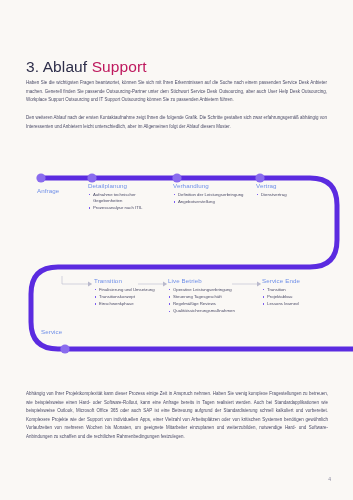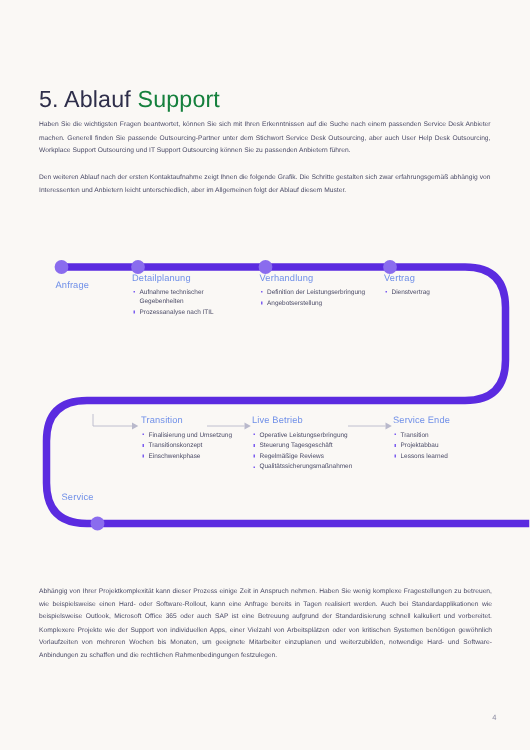--- a/index.html
+++ b/index.html
@@ -28,21 +28,21 @@
     position: absolute;
     left: 26px;
     top: 48px;
     font-size: 15.5px;
     font-weight: 400;
     letter-spacing: 0.1px;
     color: #2e2e4a;
     white-space: nowrap;
   }
   .heading .accent {
-    color: #15803d;
+    color: #be185d;
   }
 
   
   .para {
     position: absolute;
     left: 26px;
     width: 301px;
     font-size: 4.45px;
     line-height: 8.1px;
     color: #4a4a66;
@@ -138,21 +138,21 @@
     font-size: 5px;
     color: #8a8aa0;
   }
 </style>
 </head>
 <body>
 
 <div class="page">
 
   <h1 class="heading">
-    <span>5. Ablauf</span>
+    <span>3. Ablauf</span>
     <span class="accent">Support</span>
   </h1>
 
   <p class="para para-intro">Haben Sie die wichtigsten Fragen beantwortet, können Sie sich mit Ihren Erkenntnissen auf die Suche nach einem passenden Service Desk Anbieter machen. Generell finden Sie passende Outsourcing-Partner unter dem Stichwort Service Desk Outsourcing, aber auch User Help Desk Outsourcing, Workplace Support Outsourcing und IT Support Outsourcing können Sie zu passenden Anbietern führen.</p>
 
   <p class="para para-second">Den weiteren Ablauf nach der ersten Kontaktaufnahme zeigt Ihnen die folgende Grafik. Die Schritte gestalten sich zwar erfahrungsgemäß abhängig von Interessenten und Anbietern leicht unterschiedlich, aber im Allgemeinen folgt der Ablauf diesem Muster.</p>
 
   <div class="timeline">
 
     <svg width="353" height="200" viewBox="0 0 353 200">

